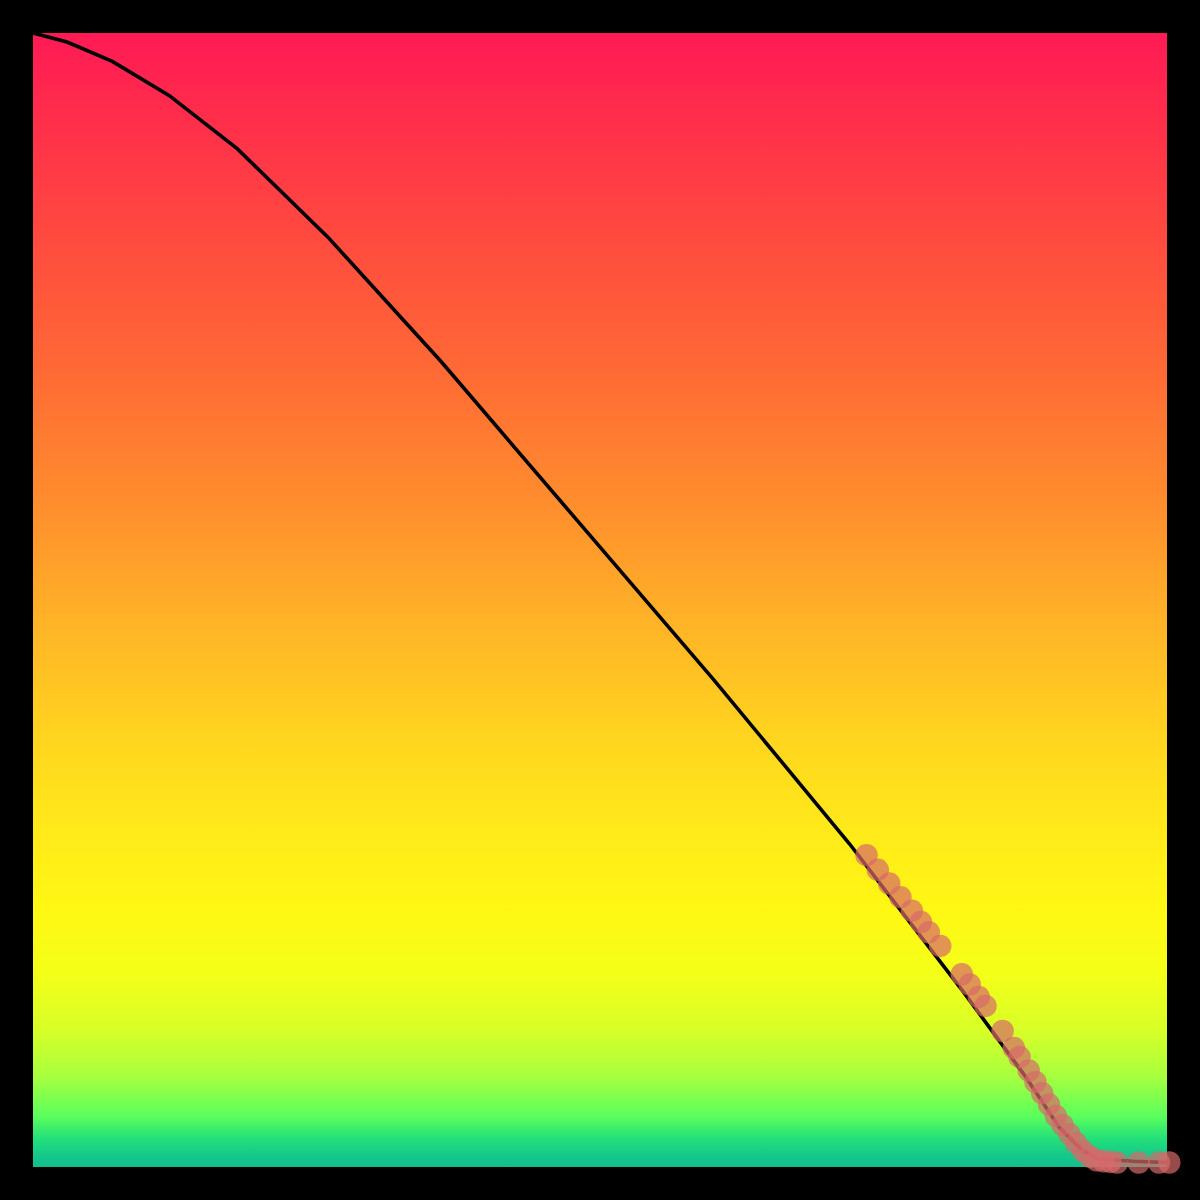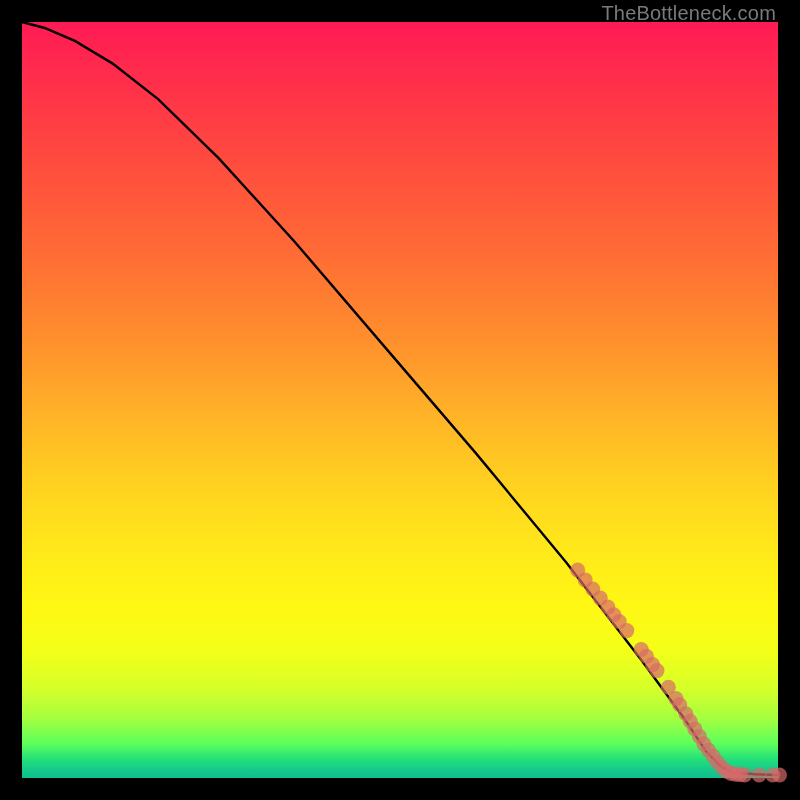--- a/index.html
+++ b/index.html
@@ -64,21 +64,20 @@
   }
   .dot {
     fill: #d76a6a;
     fill-opacity: 0.70;
   }
 </style>
 </head>
 <body>
 
 <div class="stage">
-  <div class="watermark">TheBottleneck.com</div>
   <div class="plot">
     <svg class="curve" viewBox="0 0 756 756" preserveAspectRatio="none">
       <path id="main-curve" fill="none" stroke="#000000" stroke-width="2.4" stroke-linecap="round" d="M0.0 0.0 L22.7 6.0 L52.9 18.9 L90.7 41.6 L136.1 77.1 L196.6 136.1 L272.2 219.2 L362.9 325.1 L453.6 430.9 L544.3 540.5 L619.9 638.8 L661.5 695.5 L684.2 729.5 L699.3 744.7 L710.6 750.7 L733.3 752.2 L756.0 753.0"></path>
       <g id="dots">
           <circle cx="555.7" cy="548.1" r="7.5" class="dot"></circle>
           <circle cx="563.2" cy="557.9" r="7.5" class="dot"></circle>
           <circle cx="570.8" cy="567.0" r="7.5" class="dot"></circle>
           <circle cx="578.3" cy="576.1" r="7.5" class="dot"></circle>
           <circle cx="585.9" cy="585.1" r="7.5" class="dot"></circle>
           <circle cx="591.9" cy="592.7" r="7.5" class="dot"></circle>

